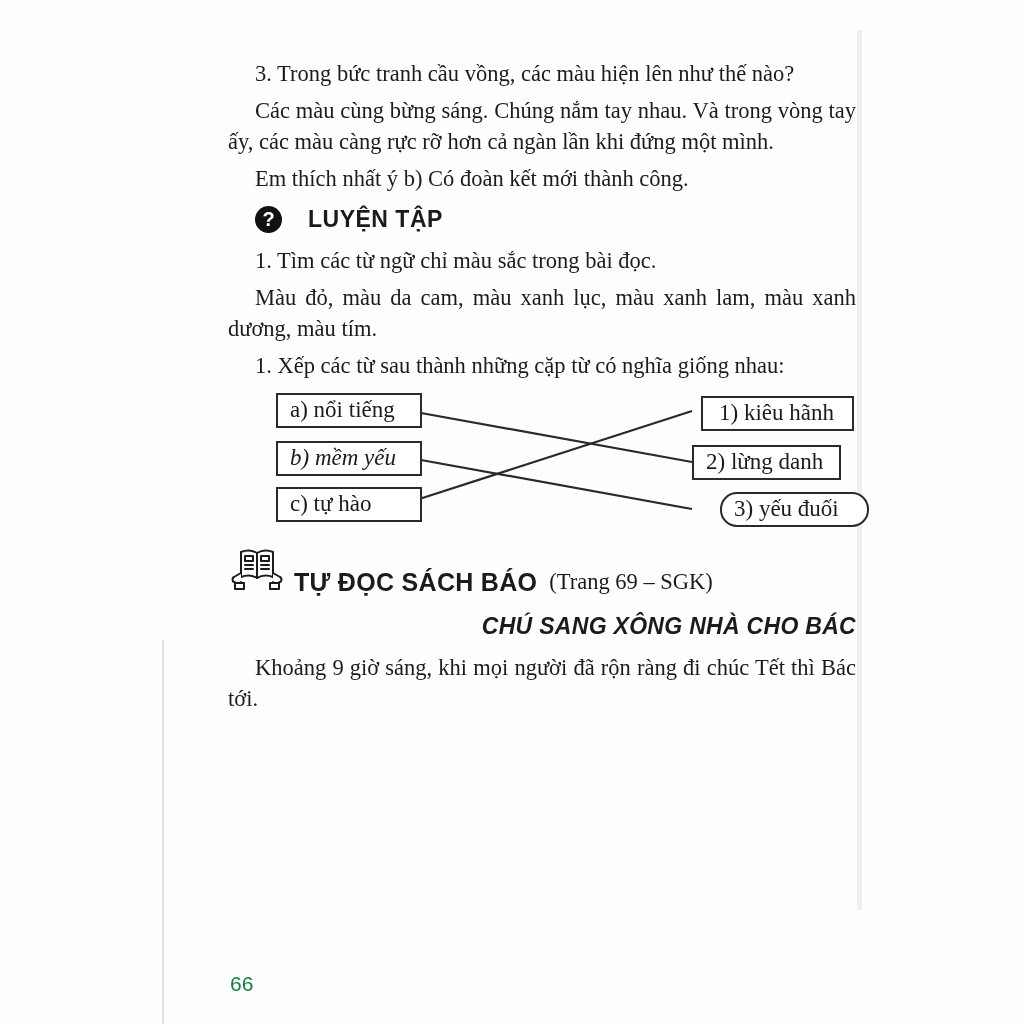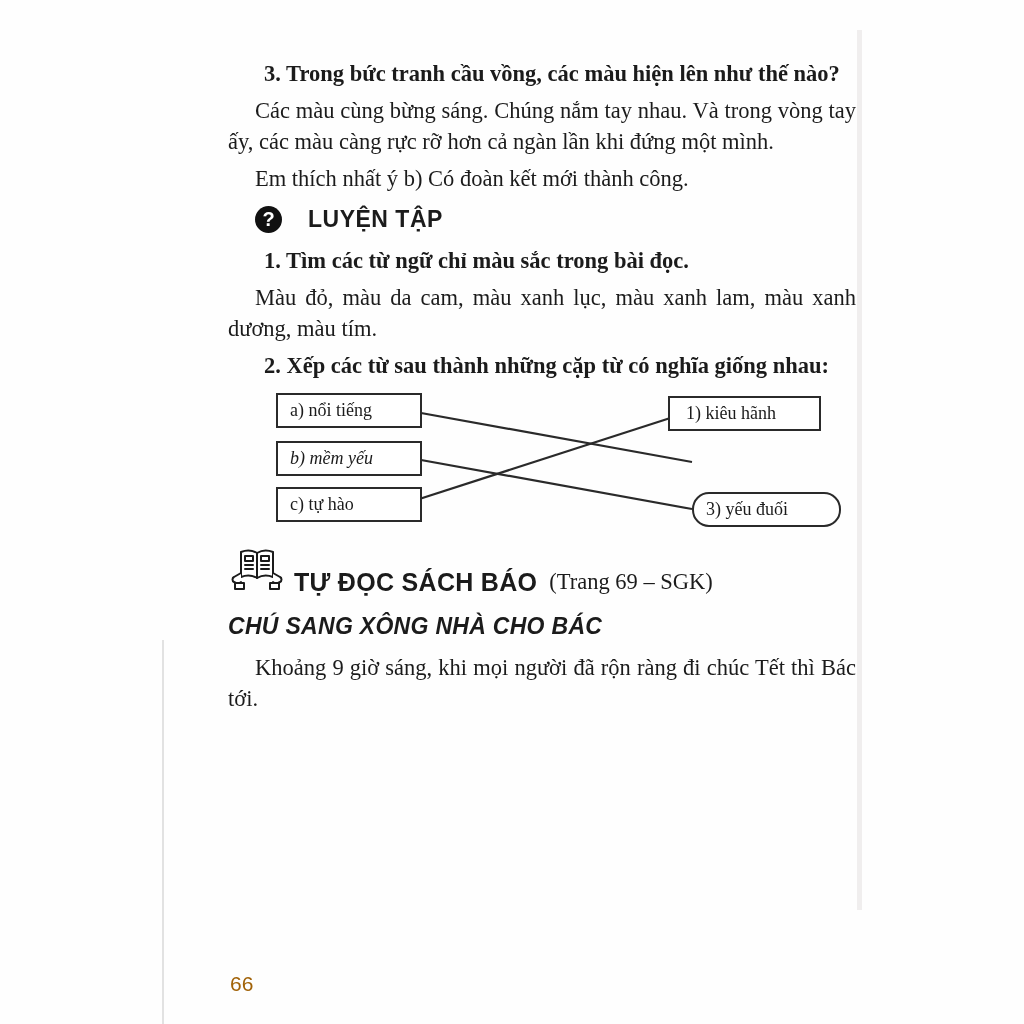--- a/index.html
+++ b/index.html
@@ -36,22 +36,21 @@
     width: 628px;
     font-size: 22.5px;
     line-height: 31px;
     text-align: justify;
   }
   .para {
     margin: 0 0 6px 0;
     text-indent: 27px;
   }
   .q {
-    font-weight: bold;
-    margin-left: 9px;
+    font-weight: normal;
   }
   .section-head {
     display: flex;
     align-items: center;
     gap: 10px;
     margin: 10px 0 10px 27px;
     text-align: left;
   }
   .qmark-circle {
     width: 27px; height: 27px;
@@ -76,21 +75,21 @@
   .match-area {
     position: relative;
     height: 142px;
     margin: 10px 0 14px 0;
   }
   .match-box {
     position: absolute;
     width: 130px;
     height: 31px;
     border: 2px solid #2a2a2a;
-    font-size: 18px;
+    font-size: 23px;
     line-height: 30px;
     padding-left: 12px;
     text-align: left;
     text-indent: 0;
     background: #fff;
     box-sizing: content-box;
   }
   .match-box.right { width: 133px; }
   .match-svg {
     position: absolute;
@@ -116,36 +115,36 @@
     font-size: 25px;
     letter-spacing: 0.3px;
     line-height: 34px;
   }
   .read-sub {
     font-size: 22.5px;
     line-height: 34px;
     margin-left: 4px;
   }
   .story-title {
-    text-align: left;
+    text-align: right;
     font-family: "Liberation Sans", sans-serif;
     font-weight: bold;
     font-style: italic;
     font-size: 23px;
     margin: 12px 0 10px 0;
     text-indent: 0;
     letter-spacing: 0.3px;
   }
   .page-number {
     position: absolute;
     left: 230px;
     top: 972px;
     font-family: "Liberation Sans", sans-serif;
     font-size: 21px;
-    color: #a16207;
+    color: #15803d;
   }
 </style>
 </head>
 <body>
 
 <div class="page">
   <div class="edge-left"></div>
   <div class="edge-right"></div>
 
   <div class="content">
@@ -156,33 +155,34 @@
     <p class="para">Em thích nhất ý b) Có đoàn kết mới thành công.</p>
 
     <div class="section-head">
       <span class="qmark-circle">?</span>
       <span class="section-title">LUYỆN TẬP</span>
     </div>
 
     <p class="para q">1. Tìm các từ ngữ chỉ màu sắc trong bài đọc.</p>
     <p class="para">Màu đỏ, màu da cam, màu xanh lục, màu xanh lam, màu xanh dương, màu tím.</p>
 
-    <p class="para q">2. Xếp các từ sau thành những cặp từ có nghĩa giống nhau:</p>
+    <p class="para q">1. Xếp các từ sau thành những cặp từ có nghĩa giống nhau:</p>
 
     <div class="match-area">
       <svg class="match-svg" viewBox="0 0 628 142">
         <line x1="182" y1="20" x2="464" y2="71"></line>
         <line x1="182" y1="67" x2="464" y2="118"></line>
         <line x1="182" y1="111" x2="464" y2="20"></line>
       </svg>
       <div class="match-box" style="left:48px; top:2px;">a) nổi tiếng</div>
       <div class="match-box" style="left:48px; top:50px;font-style:italic;">b) mềm yếu</div>
       <div class="match-box" style="left:48px; top:96px;">c) tự hào</div>
-      <div class="match-box right" style="left:440px; top:5px;padding-left:16px;">1) kiêu hãnh</div>
-      <div class="match-box right" style="left:464px; top:101px;border-radius:17px;">3) yếu đuối</div>
+      <div class="match-box right" style="left:473px; top:5px;padding-left:16px;">1) kiêu hãnh</div>
+      <div class="match-box right" style="left:464px; top:54px;">2) lừng danh</div>
+      <div class="match-box right" style="left:492px; top:101px;border-radius:17px;">3) yếu đuối</div>
     </div>
 
     <div class="read-head">
       <span class="read-icon">
         <svg width="58" height="44" viewBox="0 0 58 44" fill="none" stroke="#1b1b1b" stroke-width="2" stroke-linejoin="round" stroke-linecap="round">
           <path d="M29 6 C24 3 18 3 13 5 L13 30 C18 28 24 28 29 31 C34 28 40 28 45 30 L45 5 C40 3 34 3 29 6 Z" fill="#fff"></path>
           <line x1="29" y1="6" x2="29" y2="31"></line>
           <rect x="17" y="9" width="8" height="5"></rect>
           <line x1="17" y1="18" x2="25" y2="18"></line>
           <line x1="17" y1="22" x2="25" y2="22"></line>

